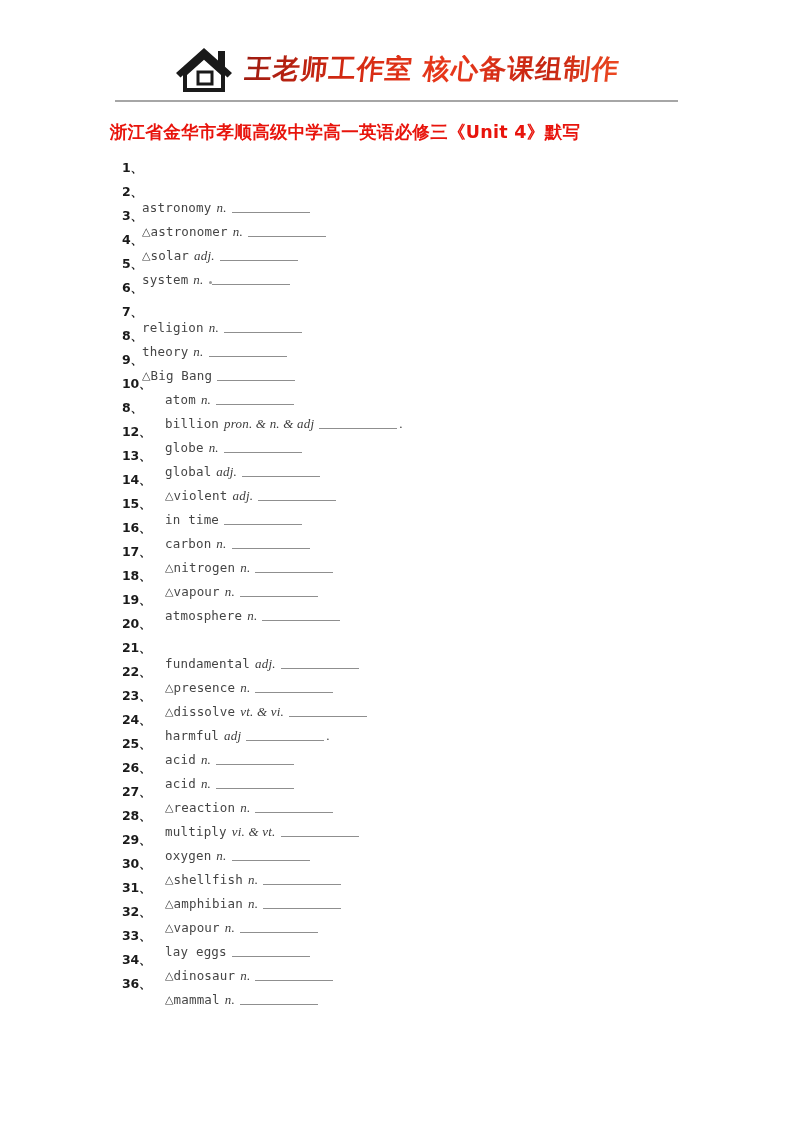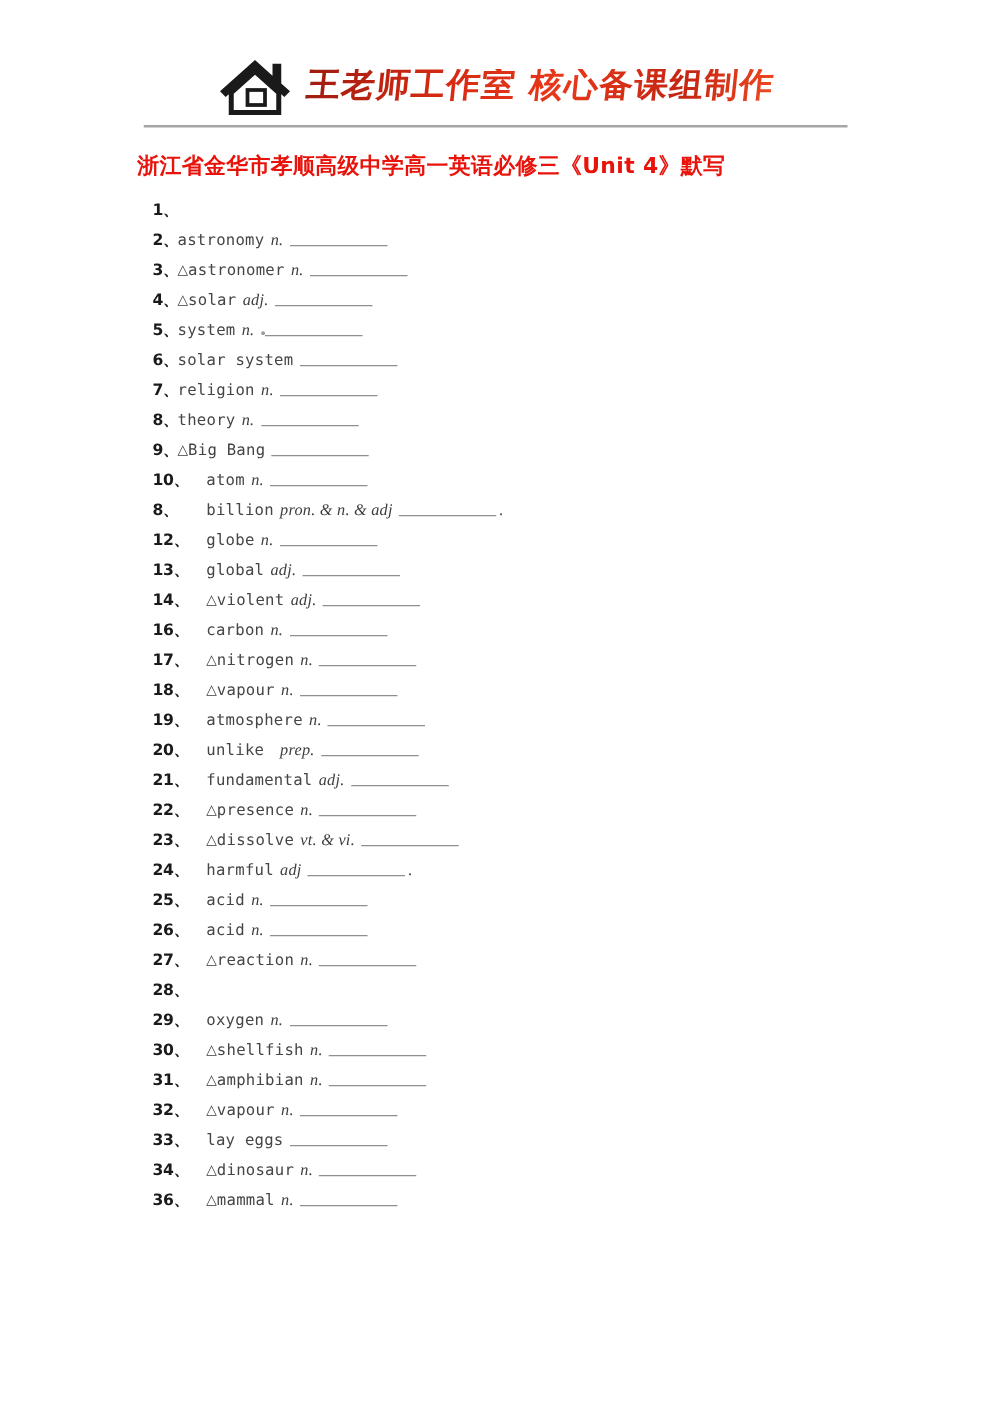--- a/index.html
+++ b/index.html
@@ -106,21 +106,21 @@
     font-family: "DejaVu Sans", sans-serif;
     font-weight: bold;
     font-size: 12.5px;
     color: #1a1a1a;
     letter-spacing: -0.2px;
   }
 
   .row-body {
     position: absolute;
     left: 142px;
-    top: 0;
+    top: 16px;
     font-family: "DejaVu Sans Mono", "Liberation Mono", monospace;
     font-size: 12.5px;
     color: #454545;
     display: flex;
     align-items: center;
     white-space: pre;
   }
 
   .word-row.wide .row-body {
     left: 165px;
@@ -210,21 +210,20 @@
       <div class="word-row">
         <span class="row-num">4、</span>
         <span class="row-body"><span class="tri">△</span><span class="term">solar</span><span class="gap-s"></span><span class="pos">adj.</span><span class="gap-s"></span><span class="blank" style="width: 78px;"></span></span>
       </div>
       <div class="word-row">
         <span class="row-num">5、</span>
         <span class="row-body"><span class="term">system</span><span class="gap-s"></span><span class="pos">n.</span><span class="gap-s"></span><span class="speck"></span><span class="blank" style="width: 78px;"></span></span>
       </div>
       <div class="word-row">
         <span class="row-num">6、</span>
-        <span class="row-body"><span class="term">solar system</span><span class="gap-s"></span><span class="blank" style="width: 78px;"></span></span>
       </div>
       <div class="word-row">
         <span class="row-num">7、</span>
         <span class="row-body"><span class="term">religion</span><span class="gap-s"></span><span class="pos">n.</span><span class="gap-s"></span><span class="blank" style="width: 78px;"></span></span>
       </div>
       <div class="word-row">
         <span class="row-num">8、</span>
         <span class="row-body"><span class="term">theory</span><span class="gap-s"></span><span class="pos">n.</span><span class="gap-s"></span><span class="blank" style="width: 78px;"></span></span>
       </div>
       <div class="word-row">
@@ -245,38 +244,41 @@
       </div>
       <div class="word-row wide">
         <span class="row-num">13、</span>
         <span class="row-body"><span class="term">global</span><span class="gap-s"></span><span class="pos">adj.</span><span class="gap-s"></span><span class="blank" style="width: 78px;"></span></span>
       </div>
       <div class="word-row wide">
         <span class="row-num">14、</span>
         <span class="row-body"><span class="tri">△</span><span class="term">violent</span><span class="gap-s"></span><span class="pos">adj.</span><span class="gap-s"></span><span class="blank" style="width: 78px;"></span></span>
       </div>
       <div class="word-row wide">
+        <span class="row-num">15、</span>
+        <span class="row-body"><span class="term">in time</span><span class="gap-s"></span><span class="blank" style="width: 78px;"></span></span>
+      </div>
+      <div class="word-row wide">
         <span class="row-num">16、</span>
         <span class="row-body"><span class="term">carbon</span><span class="gap-s"></span><span class="pos">n.</span><span class="gap-s"></span><span class="blank" style="width: 78px;"></span></span>
       </div>
       <div class="word-row wide">
         <span class="row-num">17、</span>
         <span class="row-body"><span class="tri">△</span><span class="term">nitrogen</span><span class="gap-s"></span><span class="pos">n.</span><span class="gap-s"></span><span class="blank" style="width: 78px;"></span></span>
       </div>
       <div class="word-row wide">
         <span class="row-num">18、</span>
         <span class="row-body"><span class="tri">△</span><span class="term">vapour</span><span class="gap-s"></span><span class="pos">n.</span><span class="gap-s"></span><span class="blank" style="width: 78px;"></span></span>
       </div>
       <div class="word-row wide">
         <span class="row-num">19、</span>
         <span class="row-body"><span class="term">atmosphere</span><span class="gap-s"></span><span class="pos">n.</span><span class="gap-s"></span><span class="blank" style="width: 78px;"></span></span>
       </div>
       <div class="word-row wide">
         <span class="row-num">20、</span>
-        <span class="row-body"><span class="term">unlike </span><span class="gap-s"></span><span class="pos">prep.</span><span class="gap-s"></span><span class="blank" style="width: 78px;"></span></span>
       </div>
       <div class="word-row wide">
         <span class="row-num">21、</span>
         <span class="row-body"><span class="term">fundamental</span><span class="gap-s"></span><span class="pos">adj.</span><span class="gap-s"></span><span class="blank" style="width: 78px;"></span></span>
       </div>
       <div class="word-row wide">
         <span class="row-num">22、</span>
         <span class="row-body"><span class="tri">△</span><span class="term">presence</span><span class="gap-s"></span><span class="pos">n.</span><span class="gap-s"></span><span class="blank" style="width: 78px;"></span></span>
       </div>
       <div class="word-row wide">
@@ -294,20 +296,21 @@
       <div class="word-row wide">
         <span class="row-num">26、</span>
         <span class="row-body"><span class="term">acid</span><span class="gap-s"></span><span class="pos">n.</span><span class="gap-s"></span><span class="blank" style="width: 78px;"></span></span>
       </div>
       <div class="word-row wide">
         <span class="row-num">27、</span>
         <span class="row-body"><span class="tri">△</span><span class="term">reaction</span><span class="gap-s"></span><span class="pos">n.</span><span class="gap-s"></span><span class="blank" style="width: 78px;"></span></span>
       </div>
       <div class="word-row wide">
         <span class="row-num">28、</span>
+        <span class="row-body"><span class="term">multiply</span><span class="gap-s"></span><span class="pos">vi. &amp; vt.</span><span class="gap-s"></span><span class="blank" style="width: 78px;"></span></span>
       </div>
       <div class="word-row wide">
         <span class="row-num">29、</span>
         <span class="row-body"><span class="term">oxygen</span><span class="gap-s"></span><span class="pos">n.</span><span class="gap-s"></span><span class="blank" style="width: 78px;"></span></span>
       </div>
       <div class="word-row wide">
         <span class="row-num">30、</span>
         <span class="row-body"><span class="tri">△</span><span class="term">shellfish</span><span class="gap-s"></span><span class="pos">n.</span><span class="gap-s"></span><span class="blank" style="width: 78px;"></span></span>
       </div>
       <div class="word-row wide">

